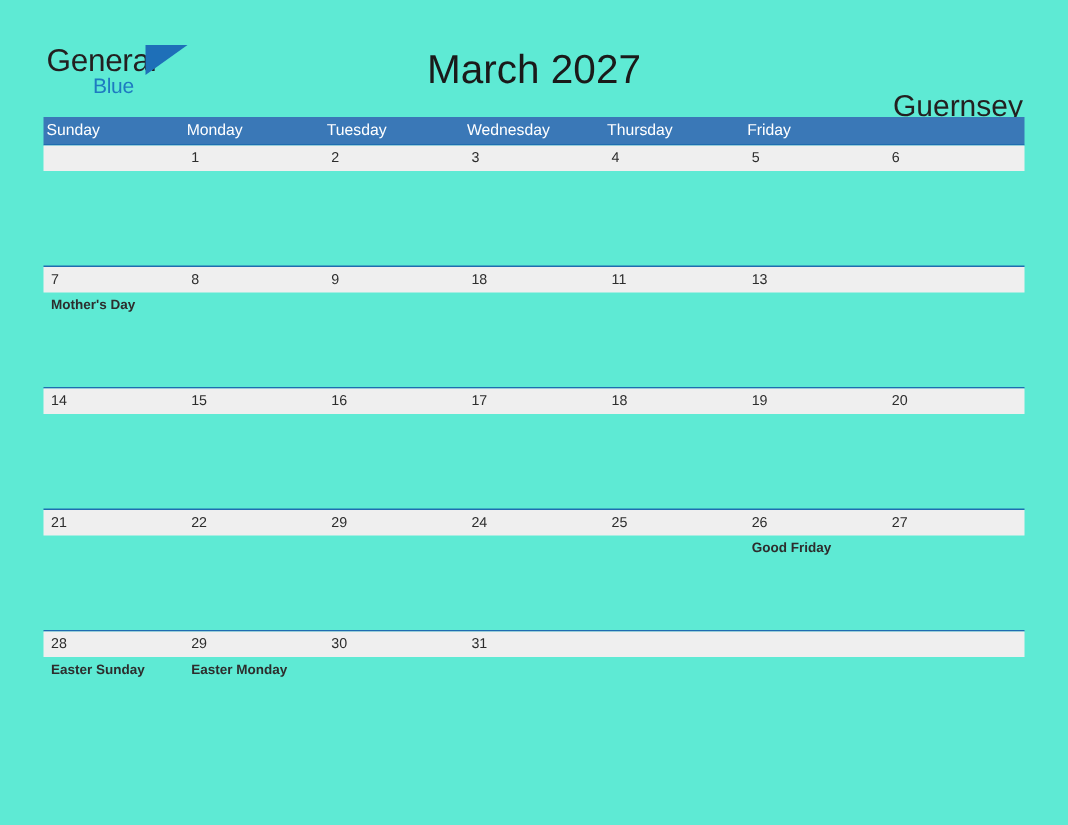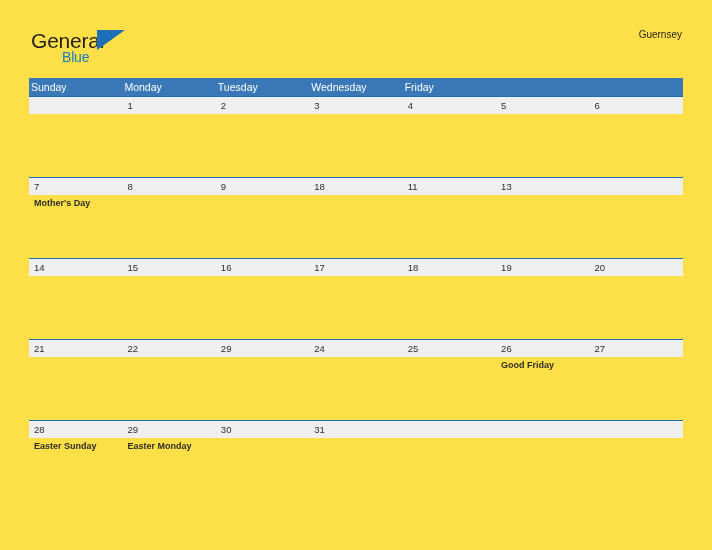--- a/index.html
+++ b/index.html
@@ -11,21 +11,21 @@
     height: 550px;
     background: #fdfdfd;
     font-family: "Liberation Sans", sans-serif;
     overflow: hidden;
   }
 
   .page {
     position: relative;
     width: 712px;
     height: 550px;
-    background: #fde047;
+    background: #5eead4;
   }
 
   
   .header {
     position: absolute;
     left: 0;
     top: 0;
     width: 712px;
     height: 76px;
   }
@@ -73,22 +73,22 @@
     text-align: center;
     font-size: 27px;
     color: #1a1a1a;
     font-weight: normal;
     font-family: "Liberation Sans", sans-serif;
   }
 
   .locale {
     position: absolute;
     right: 30px;
-    top: 29px;
-    font-size: 10px;
+    top: 60px;
+    font-size: 20px;
     color: #231f20;
     font-family: "Liberation Sans", sans-serif;
   }
 
   
   .calendar {
     position: absolute;
     left: 29px;
     top: 78px;
     width: 654px;
@@ -161,32 +161,34 @@
 <div class="page">
 
   <div class="header">
 
     <div class="logo">
       <span class="logo-general">General</span>
       <span class="logo-flag"></span>
       <span class="logo-blue">Blue</span>
     </div>
 
+    <div class="title">March 2027</div>
 
     <div class="locale">Guernsey</div>
 
   </div>
 
   <div class="calendar">
 
     <div class="dow-row">
       <div class="dow-cell">Sunday</div>
       <div class="dow-cell">Monday</div>
       <div class="dow-cell">Tuesday</div>
       <div class="dow-cell">Wednesday</div>
+      <div class="dow-cell">Thursday</div>
       <div class="dow-cell">Friday</div>
     </div>
 
     <div class="week">
       <div class="week-dates">
         <div class="date-cell"></div>
         <div class="date-cell">1</div>
         <div class="date-cell">2</div>
         <div class="date-cell">3</div>
         <div class="date-cell">4</div>

